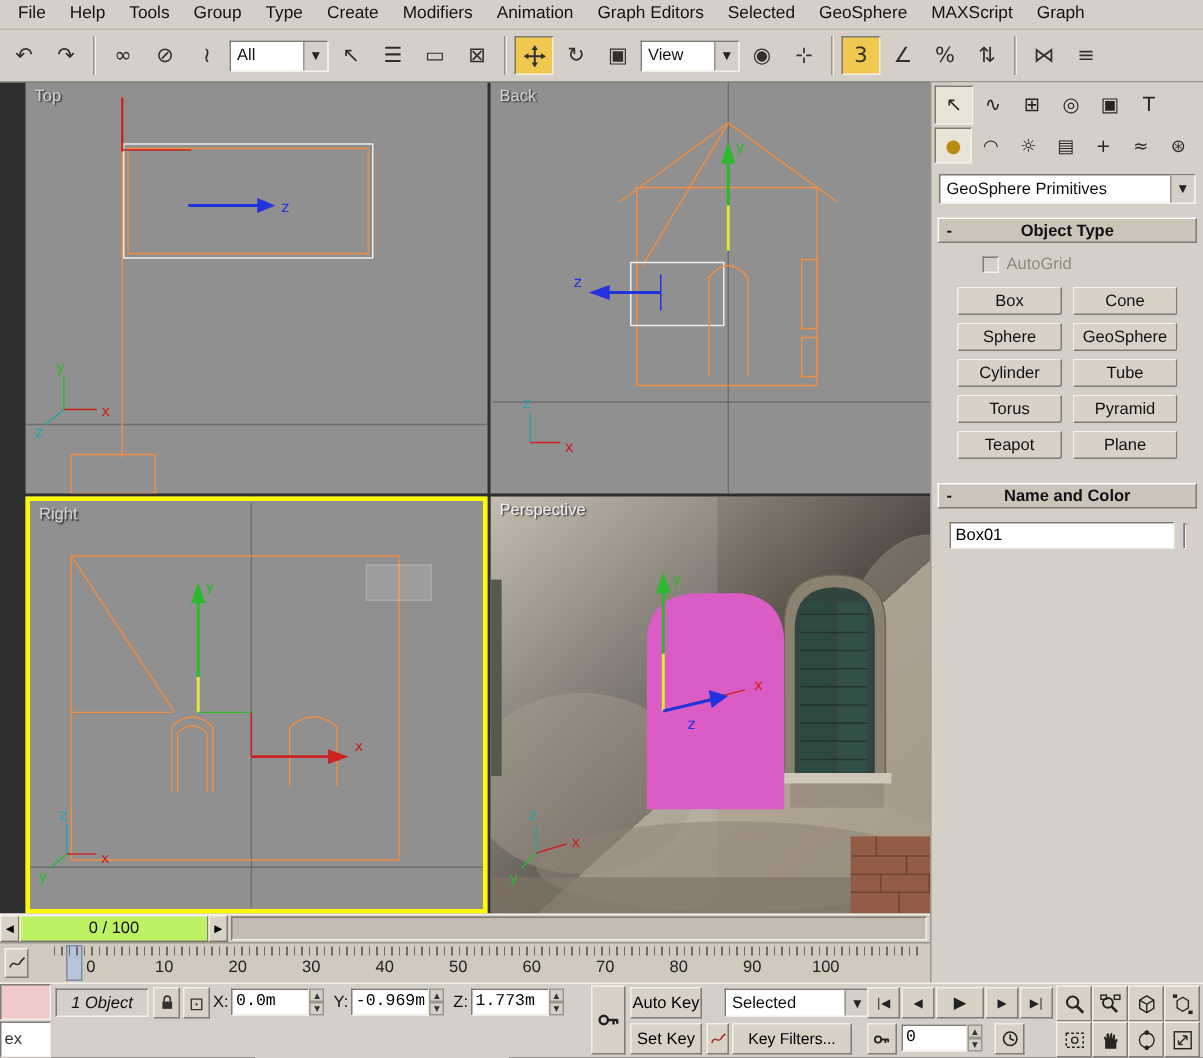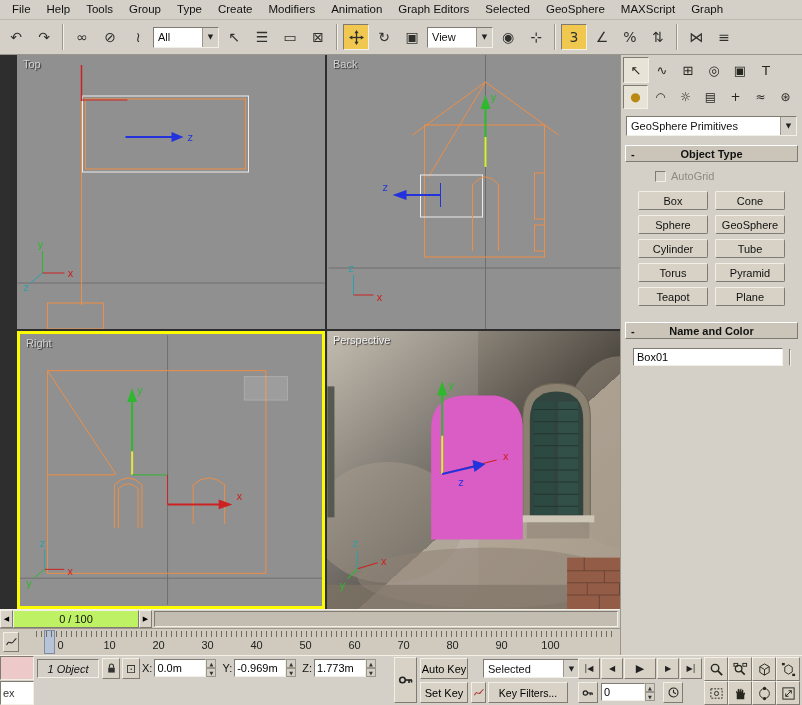--- a/index.html
+++ b/index.html
@@ -79,21 +79,21 @@
   #statusbar { position:absolute; left:0; top:655px; width:802px; height:50px; border-top:1px solid var(--ui-hi); }
   #statusbar > * { position:absolute; }
   .pink-line { left:0; top:0; width:34px; height:24px; background:#edc9c9; border:1px solid; border-color:var(--ui-lo) var(--ui-hi) var(--ui-hi) var(--ui-lo); }
   .listener-line { left:0; top:25px; width:34px; height:24px; background:#fff; border:1px solid; border-color:var(--ui-lo) var(--ui-hi) var(--ui-hi) var(--ui-lo); display:flex; align-items:center; padding-left:2px; color:#333; }
   .objcount { left:37px; top:3px; width:62px; height:19px; display:flex; align-items:center; justify-content:center;font-style:italic; }
   .lockbtn { left:102px; top:2px; width:18px; height:21px; display:flex; align-items:center; justify-content:center; color:#333; }
   .absbtn { left:122px; top:2px; width:18px; height:21px; display:flex; align-items:center; justify-content:center; color:#333; font-family:"DejaVu Sans",sans-serif; font-size:12px; }
   .coords { left:142px; top:3px; display:flex; gap:6px; }
   .coord { display:flex; align-items:center; }
   .coord-label { margin-right:2px; }
-  .coord-field, .frame-input { width:52px; height:18px; font-size:11px; padding:0 2px; background:#fff; border:1px solid; border-color:var(--ui-lo) var(--ui-hi) var(--ui-hi) var(--ui-lo); font-family:Liberation Sans, sans-serif; }
+  .coord-field, .frame-input { width:52px; height:18px; font-size:11px; padding:0 2px; background:#fff; border:1px solid; border-color:var(--ui-lo) var(--ui-hi) var(--ui-hi) var(--ui-lo); font-family:Liberation Mono, monospace; }
   .spin { width:10px; display:flex; flex-direction:column; }
   .sp { height:9px; line-height:8px; font-size:5px; text-align:center; background:var(--ui); border:1px solid var(--ui-mid); color:#333; font-family:"DejaVu Sans",sans-serif; }
   .keybig { left:394px; top:1px; width:23px; height:46px; display:flex; align-items:center; justify-content:center; color:#222; }
   .autokey { left:420px; top:2px; width:48px; height:21px; }
   .setkey { left:420px; top:26px; width:48px; height:21px; }
   .selcombo { left:483px; top:3px; width:97px; height:19px; }
   .curvebtn { left:471px; top:26px; width:15px; height:21px; display:flex; align-items:center; justify-content:center; color:#b03030; }
   .keyfilters { left:488px; top:26px; width:80px; height:21px; font-size:10.5px; }
   .playback { left:578px; top:2px; display:flex; gap:1px; }
   .pb { width:22px; height:21px; display:flex; align-items:center; justify-content:center; font-size:8px; font-family:"DejaVu Sans",sans-serif; color:#222; }

